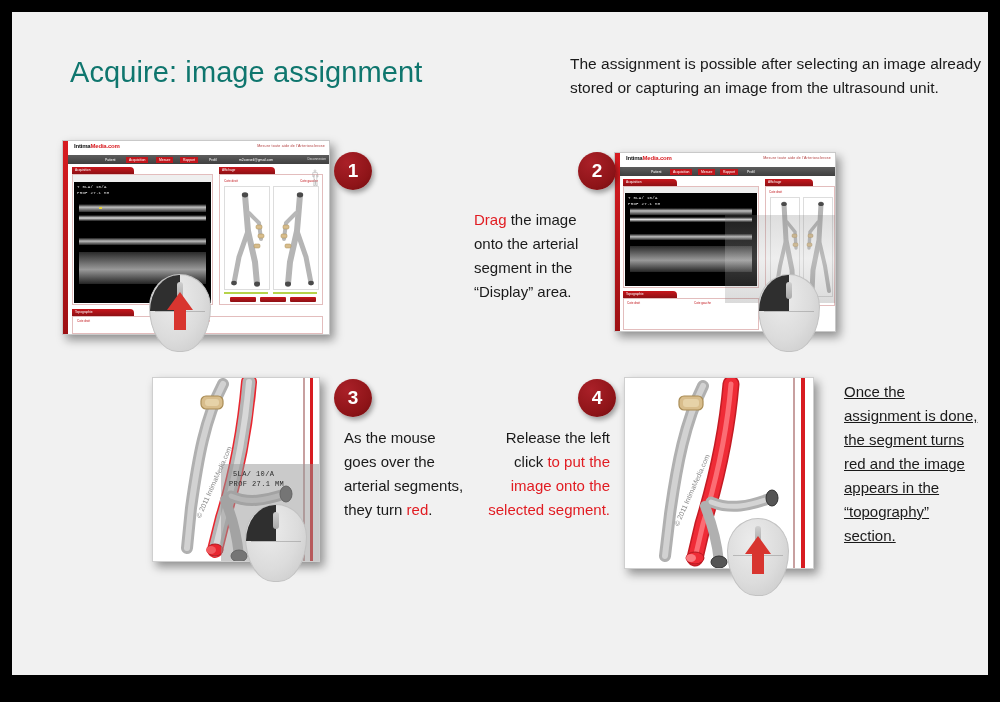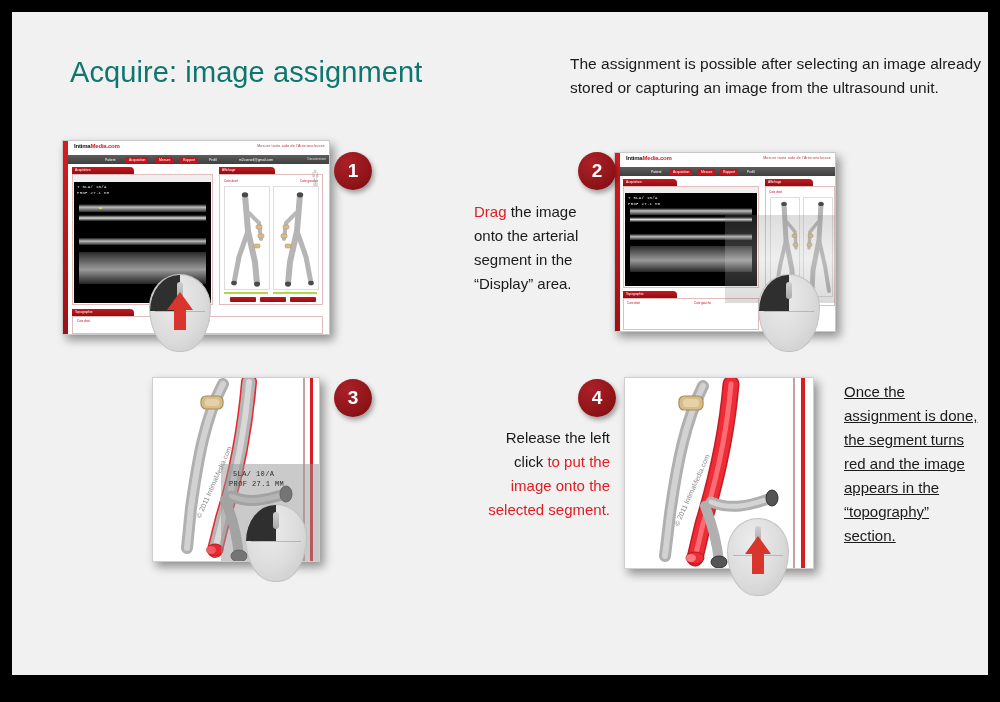--- a/index.html
+++ b/index.html
@@ -266,21 +266,21 @@
 
   <div class="badge" style="left:322px; top:140px;">
     <span>1</span>
   </div>
 
 
   <div class="badge" style="left:566px; top:140px;">
     <span>2</span>
   </div>
 
-  <div class="step-text" style="left:462px; top:188px; width:126px;">
+  <div class="step-text" style="left:462px; top:196px; width:126px;">
     <span class="red">Drag</span><span> the image onto the arterial segment in the “Display” area.</span>
   </div>
 
   <div class="shot" style="left:602px; top:140px; width:222px; height:180px;">
     <div class="shot-inner">
       <div class="app-leftbar"></div>
       <div class="app-head">
         <div class="app-logo">
           <span>Intima</span><b>Media.com</b>
         </div>
@@ -392,20 +392,23 @@
     <div class="body"></div>
     <div class="lbtn"></div>
     <div class="wheel"></div>
     <div class="midline"></div>
   </div>
 
   <div class="badge" style="left:322px; top:367px;">
     <span>3</span>
   </div>
 
+  <div class="step-text" style="left:332px; top:414px; width:120px;">
+    <span>As the mouse goes over the arterial segments, they turn </span><span class="red">red</span><span>.</span>
+  </div>
 
   <div class="badge" style="left:566px; top:367px;">
     <span>4</span>
   </div>
 
   <div class="step-text" style="left:466px; top:414px; width:132px; text-align:right;">
     <span>Release the left click </span><span class="red">to put the image onto the selected segment</span><span class="red">.</span>
   </div>
 
   <div class="art-panel" style="left:612px; top:365px; width:190px; height:192px;">

